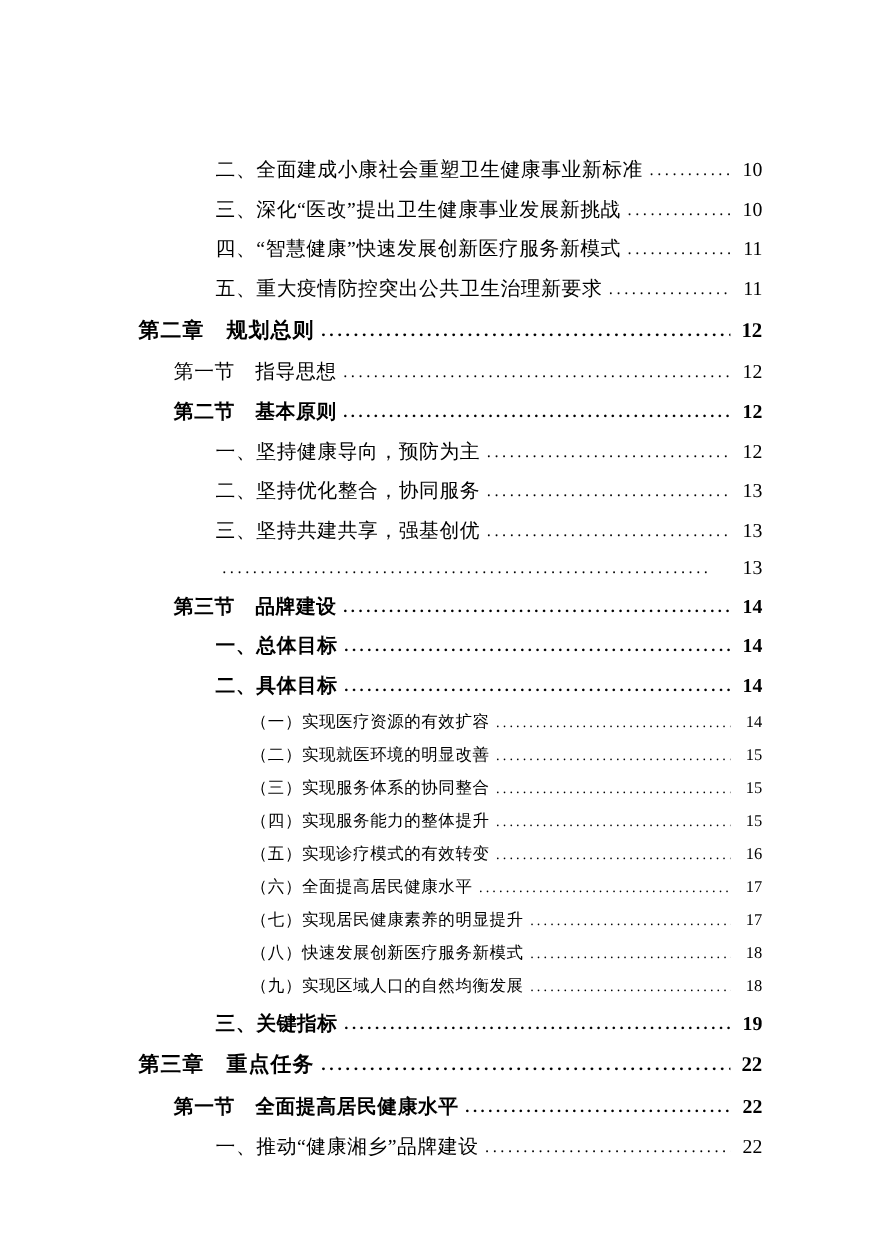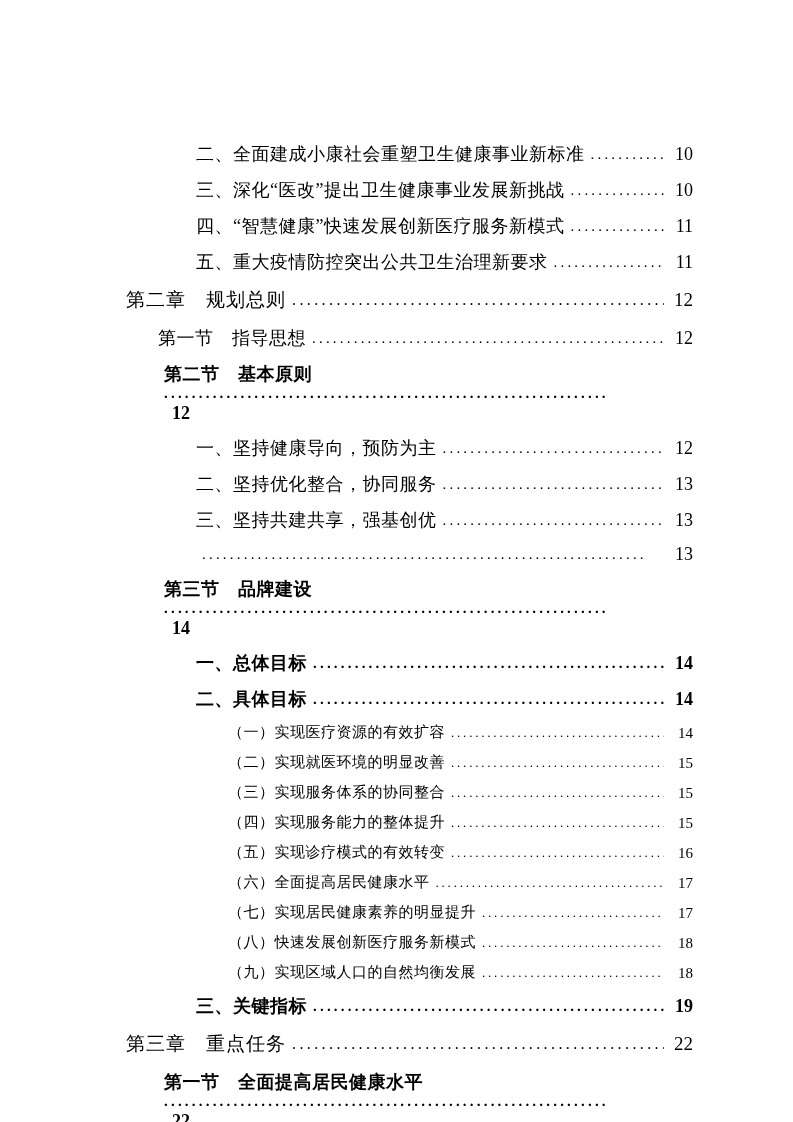--- a/index.html
+++ b/index.html
@@ -48,37 +48,37 @@
     transform: translateY(-1px);
   }
   .toc-page {
     flex: 0 0 auto;
     text-align: right;
     min-width: 26px;
   }
 
   
   .lvl-chapter {
-    font-weight: normal;
+    font-weight: bold;
     font-size: 19px;
     padding-left: 26px;
     margin-top: 13px;
     margin-bottom: 13px;
     justify-content: center;
   }
   .lvl-chapter .toc-title { letter-spacing: 1px; }
   .lvl-chapter .toc-dots { font-size: 16px; letter-spacing: 3.4px; }
 
   .lvl-section {
     font-size: 18px;
     padding-left: 58px;
     margin-top: 12px;
     margin-bottom: 12px;
   }
-  .lvl-section.bold { font-weight: bold; flex-direction: column; }
+  .lvl-section.bold { font-weight: bold; }
 
   .lvl-item {
     font-size: 18px;
     padding-left: 96px;
     margin-top: 12px;
     margin-bottom: 12px;
   }
   .lvl-item.bold { font-weight: bold; }
 
   .lvl-sub {

